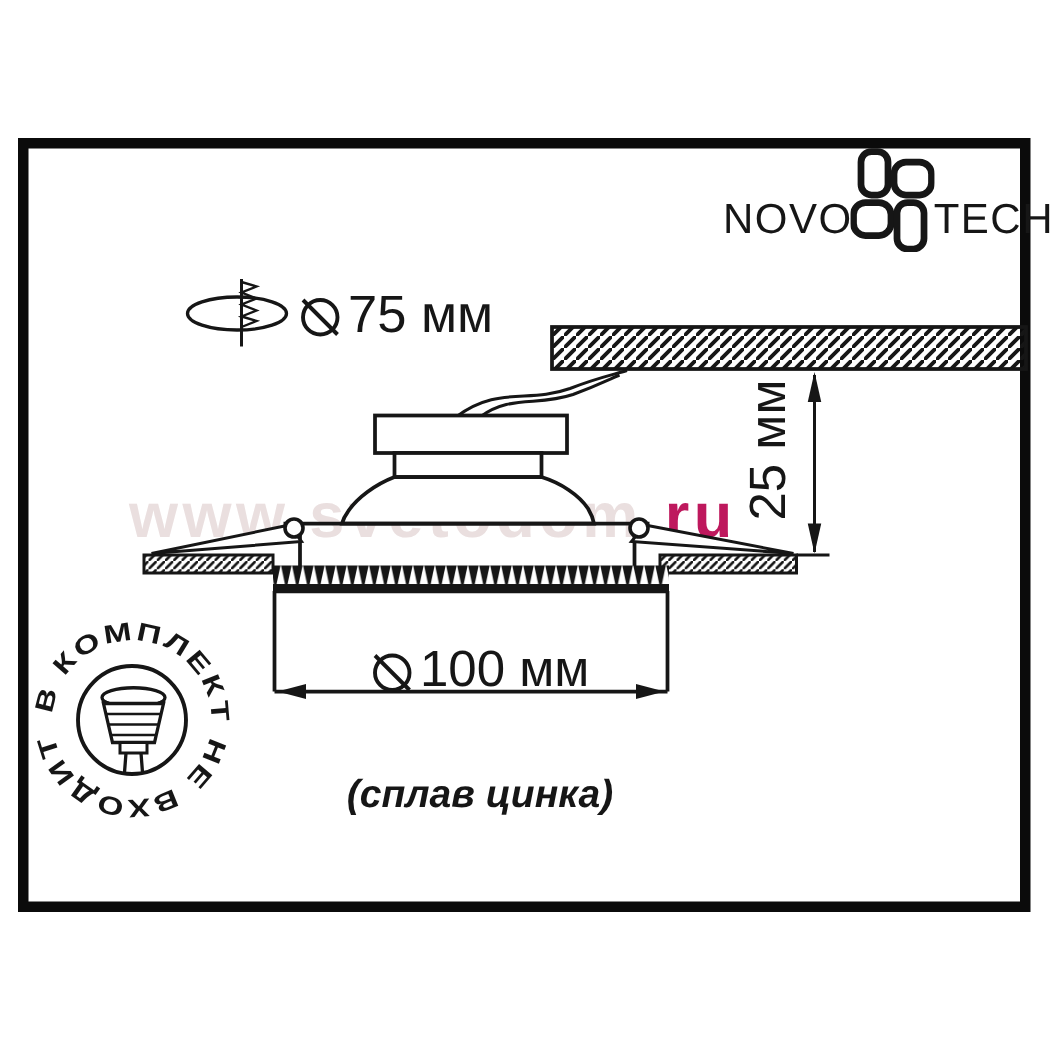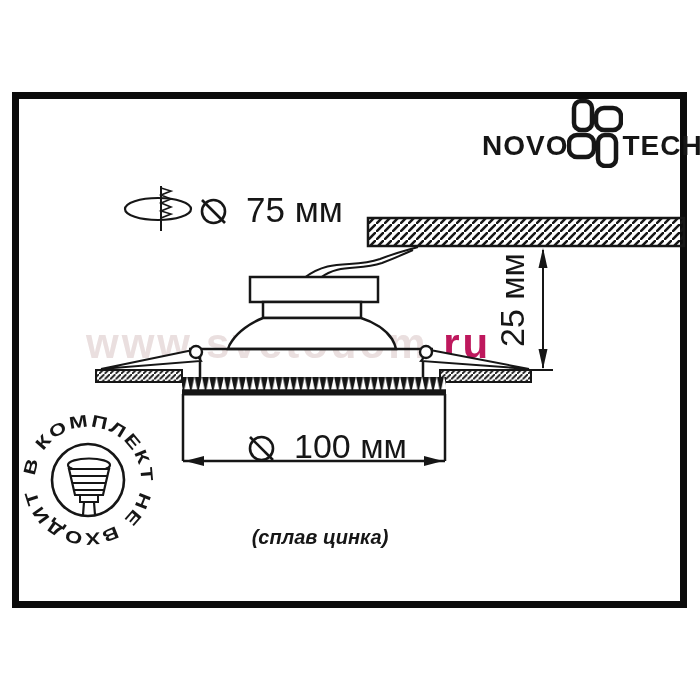--- a/index.html
+++ b/index.html
@@ -4,31 +4,31 @@
 <style>
   html,body{margin:0;padding:0;background:#ffffff;}
   .page{position:relative;width:700px;height:700px;background:#fff;overflow:hidden;
         font-family:"Liberation Sans", sans-serif;color:#161616;}
   .frame{position:absolute;left:12px;top:92px;width:661px;height:502px;border:7px solid #0b0b0b;background:#fff;}
   .art{position:absolute;left:0;top:0;width:700px;height:700px;pointer-events:none;}
   .watermark{position:absolute;left:86px;top:320px;font-size:42px;font-weight:700;letter-spacing:3px;white-space:nowrap;}
   .wm-main{color:#eadfdf;}
   .wm-suffix{color:#be185d;}
   .logo{position:absolute;left:482px;top:112px;height:68px;display:flex;align-items:center;}
-  .logo span{font-size:28px;font-weight:700;letter-spacing:1px;color:#161616;}
+  .logo span{font-size:28px;font-weight:400;letter-spacing:1px;color:#161616;}
   .logo svg{margin:-26px -1px 0 -1px;}
-  .dim-label{position:absolute;display:flex;align-items:center;gap:16px;font-size:35px;color:#161616;white-space:nowrap;}
+  .dim-label{position:absolute;display:flex;align-items:center;gap:2px;font-size:35px;color:#161616;white-space:nowrap;}
   .dim-label .sym{flex:0 0 auto;margin-top:2px;}
   .label-75{left:198px;top:190px;}
   .label-100{left:246px;top:427px;font-size:34px;text-align:right;}
   .label-25{position:absolute;left:452px;top:282px;width:120px;height:36px;line-height:36px;
             text-align:center;font-size:34px;transform:rotate(-90deg);white-space:nowrap;}
   .specs{position:absolute;left:120px;width:400px;text-align:center;font-weight:700;font-style:italic;white-space:nowrap;}
   .specs1{top:486px;font-size:32px;}
-  .specs2{top:526px;font-size:20px;}
+  .specs2{top:514px;font-size:26px;}
   .stamp{position:absolute;left:16px;top:405px;}
 </style>
 </head>
 <body>
 
 <div class="page">
 
   <div class="frame"></div>
 
   <div class="watermark"><span class="wm-main">www.svetodom</span><span class="wm-suffix">.ru</span></div>

